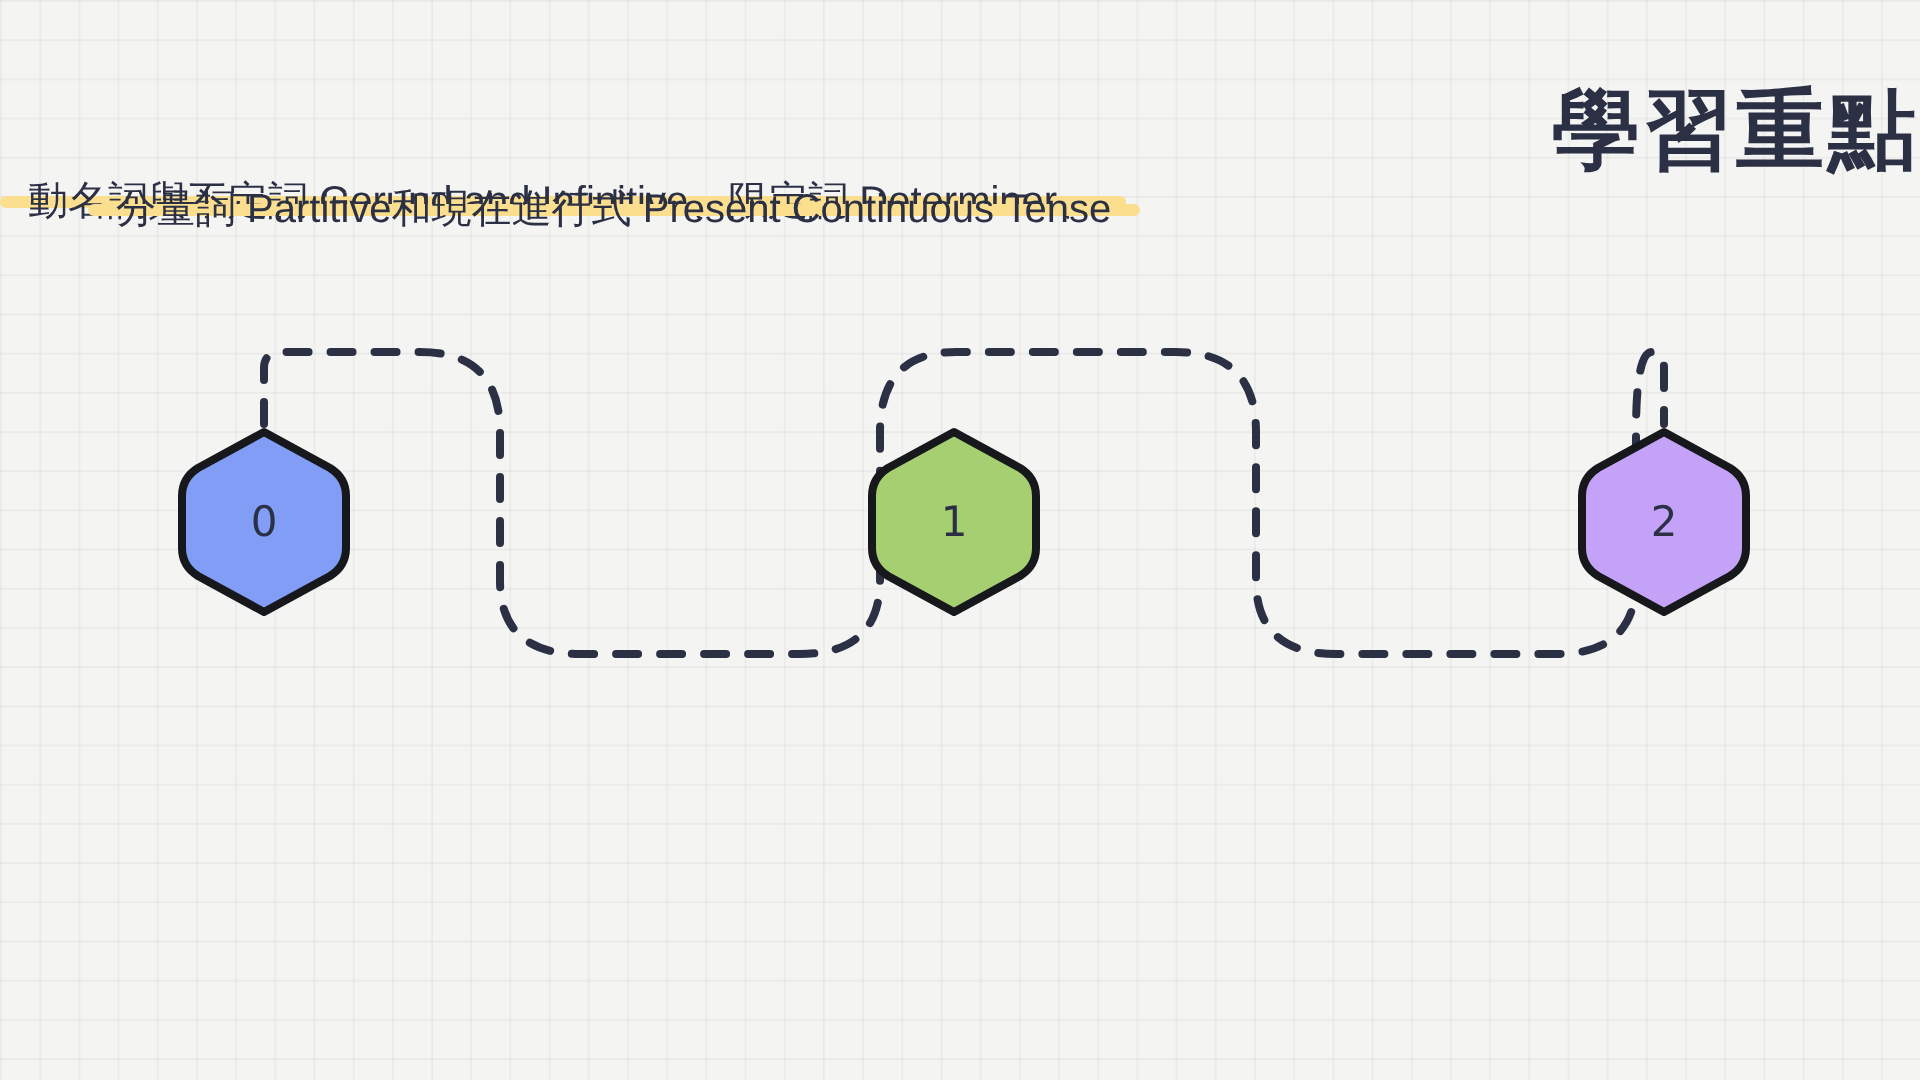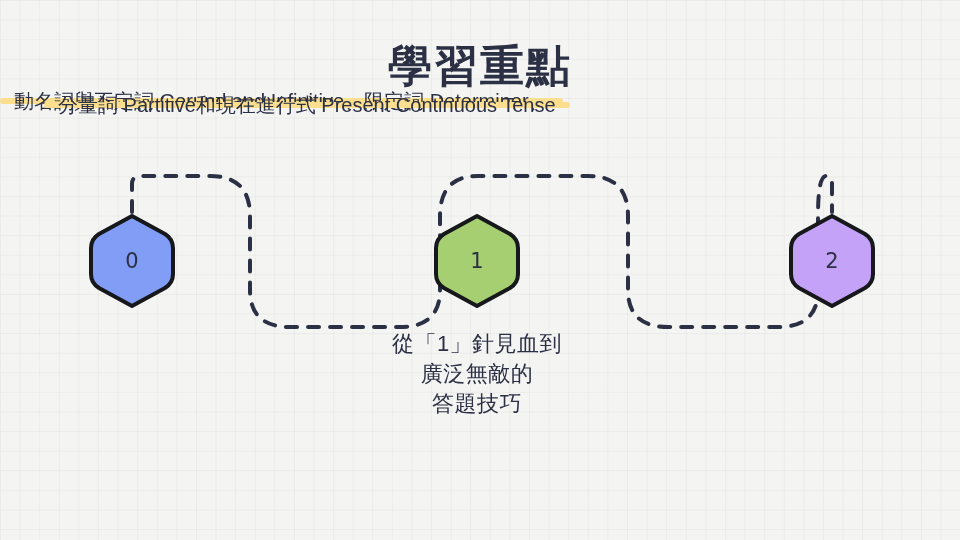--- a/index.html
+++ b/index.html
@@ -25,21 +25,21 @@
     background-size: 19.6px 19.6px;
     overflow: hidden;
   }
 
   
   #title {
     position: absolute;
     top: 40px;
     left: 0;
     width: 960px;
-    text-align: center;
+    text-align: right;
     font-size: 44px;
     line-height: 52px;
     font-weight: bold;
     color: #2b3044;
     letter-spacing: 2px;
     white-space: nowrap;
   }
 
   
   #subtitle {
@@ -189,23 +189,20 @@
                  Q 85 70 77 75
                  L 44 93
                  Q 44 93 44 93
                  L 11 75
                  Q 3 70 3 61
                  L 3 35
                  Q 3 26 11 21 Z" fill="#a5cf70" stroke="#17181c" stroke-width="4" stroke-linejoin="round"></path>
       </svg>
       <div class="hex-num">1</div>
     </div>
-    <div class="caption">從「1」針見血到
-廣泛無敵的
-答題技巧</div>
   </div>
 
   <div class="node" id="node-2">
     <div class="hex-wrap">
       <svg class="hex-svg" width="88" height="96" viewBox="0 0 88 96">
         <path d="M 44 3
                  L 77 21
                  Q 85 26 85 35
                  L 85 61
                  Q 85 70 77 75

